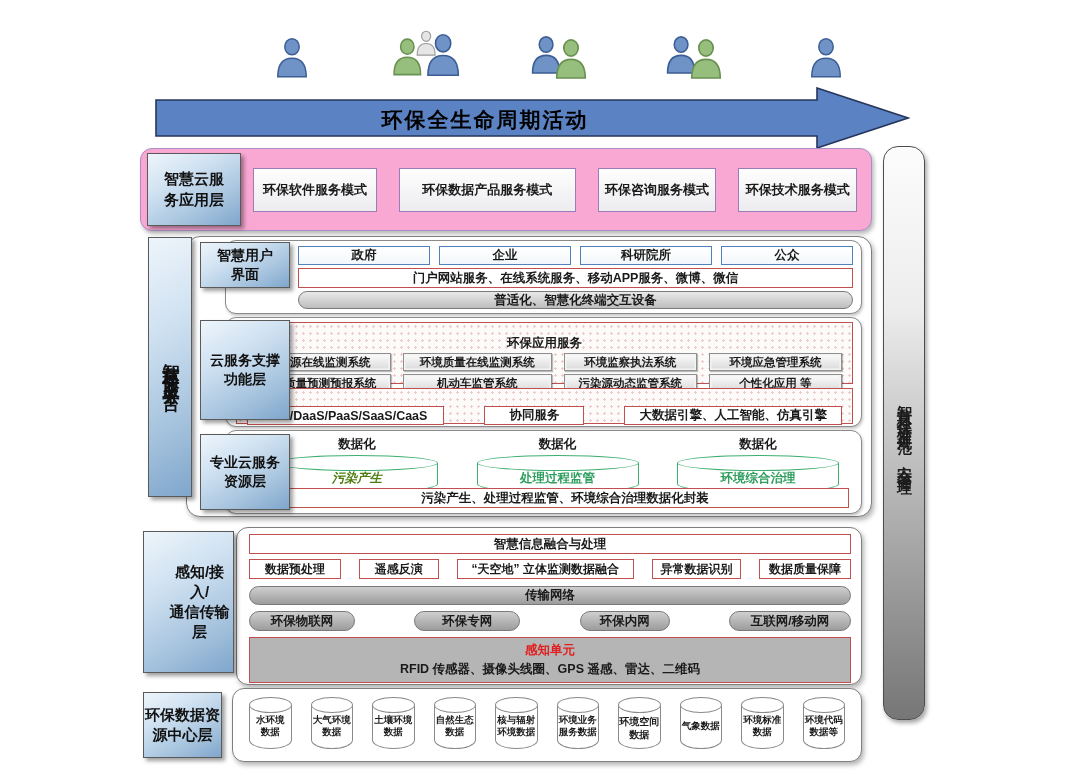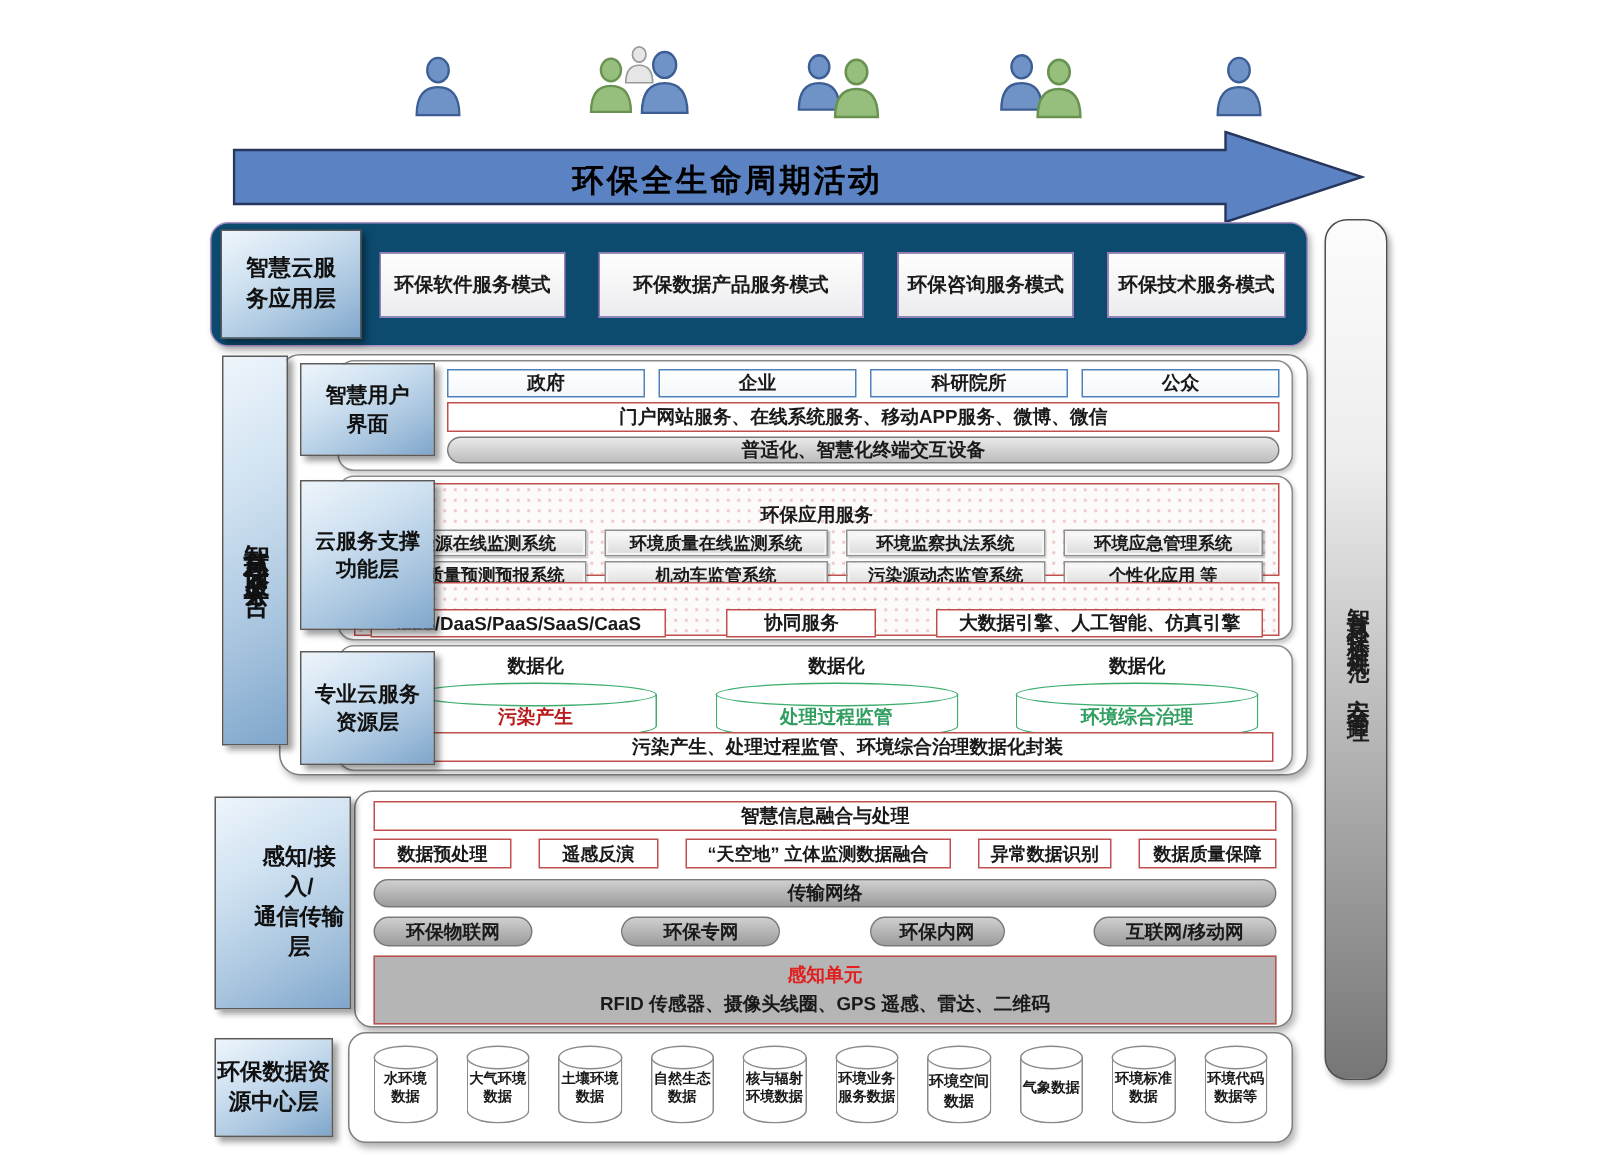--- a/index.html
+++ b/index.html
@@ -127,21 +127,21 @@
 
   <svg class="abs" style="left:808px;top:32px" width="36" height="52" viewBox="0 0 24 27">
     <use href="#person" fill="#6f93c7" stroke="#3c5e95" stroke-width="1"></use>
   </svg>
 
   <svg class="abs" style="left:155px;top:87px" width="755" height="62" viewBox="0 0 755 62">
     <polygon points="1,13 662,13 662,1 753,31 662,61 662,49 1,49" fill="#5b82c3" stroke="#26365c" stroke-width="1.6"></polygon>
   </svg>
   <div class="abs arrow-title" style="left:155px;top:106px;width:660px">环保全生命周期活动</div>
 
-  <div class="abs" style="left:140px;top:148px;width:732px;height:83px;border:1.6px solid #a98fc4;border-radius:12px;background:#0c4a6e;box-shadow:2px 3px 4px rgba(0,0,0,.28);">
+  <div class="abs" style="left:140px;top:148px;width:732px;height:83px;border:1.6px solid #a98fc4;border-radius:12px;background:#f9a8d4;box-shadow:2px 3px 4px rgba(0,0,0,.28);">
     <div class="abs lbl-blue pre" style="left:6px;top:4px;width:94px;height:73px;">智慧云服
 务应用层</div>
     <div class="abs row" style="left:112px;right:14px;top:0;bottom:0;align-items:center;gap:22px;">
       <div class="box b-purple" style="flex:1.15;height:44px;">环保软件服务模式</div>
       <div class="box b-purple" style="flex:1.65;height:44px;">环保数据产品服务模式</div>
       <div class="box b-purple" style="flex:1.1;height:44px;">环保咨询服务模式</div>
       <div class="box b-purple" style="flex:1.1;height:44px;">环保技术服务模式</div>
     </div>
   </div>
 
@@ -154,21 +154,21 @@
       <div class="row" style="gap:9px;">
         <div class="box b-blue" style="flex:1;height:19px;">政府</div>
         <div class="box b-blue" style="flex:1;height:19px;">企业</div>
         <div class="box b-blue" style="flex:1;height:19px;">科研院所</div>
         <div class="box b-blue" style="flex:1;height:19px;">公众</div>
       </div>
       <div class="box b-red" style="height:20px;">门户网站服务、在线系统服务、移动APP服务、微博、微信</div>
       <div class="pill" style="height:18px;">普适化、智慧化终端交互设备</div>
     </div>
   </div>
-  <div class="abs lbl-blue pre" style="left:200px;top:242px;width:90px;height:62px;font-size:14px;">智慧用户
+  <div class="abs lbl-blue pre" style="left:200px;top:242px;width:90px;height:46px;font-size:14px;">智慧用户
 界面</div>
 
   <div class="abs sect-inner" style="left:225px;top:317px;width:637px;height:110px;">
     <div class="abs dotted-red" style="left:10px;right:8px;top:4px;height:62px;">
       <div style="text-align:center;font-size:12.5px;margin-top:12px;">环保应用服务</div>
       <div style="display:grid;grid-template-columns:1.08fr 1.12fr 1fr 1fr;gap:3px 12px;margin:1px 10px 0;">
         <div class="box b-gray3d" style="height:18px;">污染源在线监测系统</div>
         <div class="box b-gray3d" style="height:18px;">环境质量在线监测系统</div>
         <div class="box b-gray3d" style="height:18px;">环境监察执法系统</div>
         <div class="box b-gray3d" style="height:18px;">环境应急管理系统</div>
@@ -190,21 +190,21 @@
   <div class="abs lbl-blue pre" style="left:200px;top:320px;width:90px;height:100px;font-size:14px;">云服务支撑
 功能层</div>
 
   <div class="abs sect-inner" style="left:225px;top:430px;width:637px;height:84px;">
     <div class="row" style="position:absolute;left:50px;right:22px;top:5px;justify-content:space-between;">
       <div style="width:162px;">
         <div style="text-align:center;font-size:12.5px;">数据化</div>
         <div class="cyl cyl-green" style="height:30px;margin-top:10px;">
           <div class="c-body"></div>
           <div class="c-top"></div>
-          <div class="c-label" style="top:7px;color:#b91c1c;font-size:12.5px;">污染产生</div>
+          <div class="c-label" style="top:7px;color:#4d7c0f;font-size:12.5px;font-style:italic;">污染产生</div>
         </div>
       </div>
       <div style="width:162px;">
         <div style="text-align:center;font-size:12.5px;">数据化</div>
         <div class="cyl cyl-green" style="height:30px;margin-top:10px;">
           <div class="c-body"></div>
           <div class="c-top"></div>
           <div class="c-label" style="top:7px;color:#2f9e5f;font-size:12.5px;">处理过程监管</div>
         </div>
       </div>

